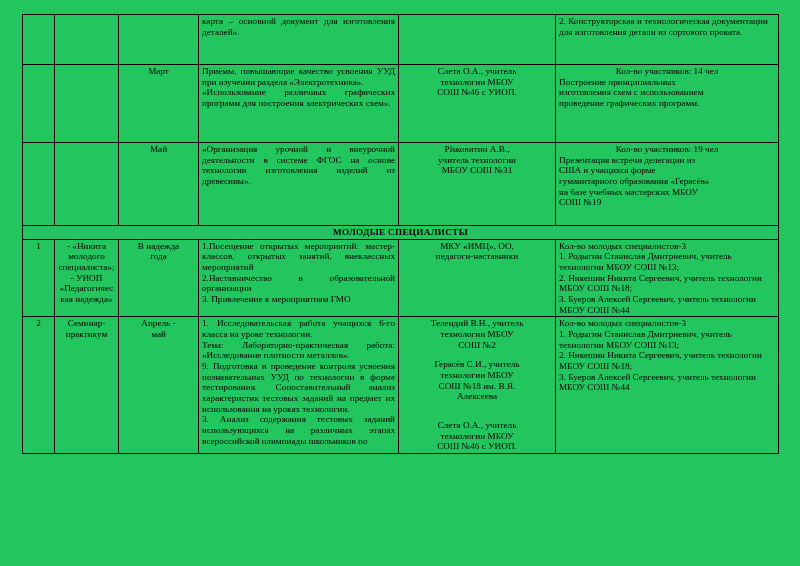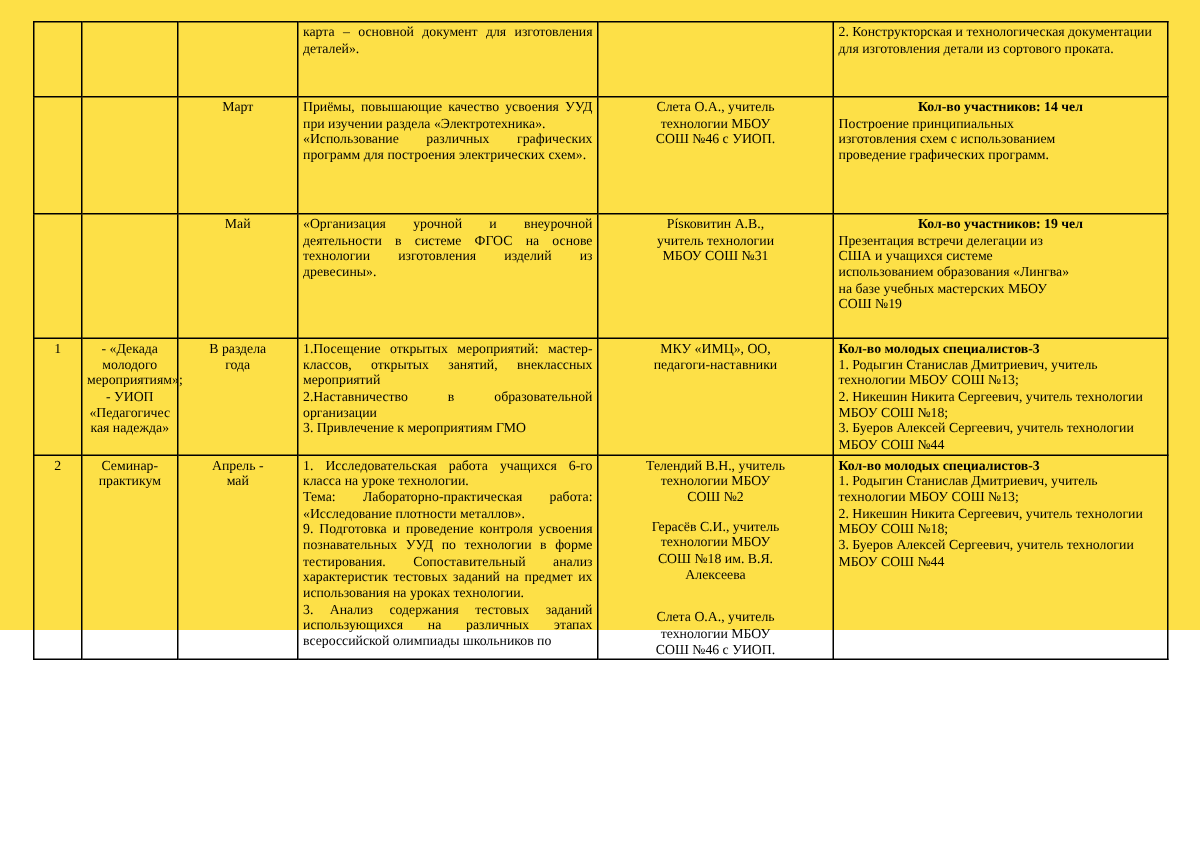--- a/index.html
+++ b/index.html
@@ -12,22 +12,22 @@
     width: 800px;
     height: 566px;
     font-family: "Liberation Serif", "DejaVu Serif", serif;
     color: #000000;
     overflow: hidden;
   }
 
   .page {
     position: relative;
     width: 800px;
-    height: 420px;
-    background: #fde047;
+    height: 566px;
+    background: #22c55e;
     box-sizing: border-box;
   }
 
   .doc-table {
     position: absolute;
     left: 22px;
     top: 14px;
     width: 756px;
     border-collapse: collapse;
     table-layout: fixed;
@@ -46,21 +46,21 @@
   col.c1 { width: 32px; }
   col.c2 { width: 64px; }
   col.c3 { width: 80px; }
   col.c4 { width: 200px; }
   col.c5 { width: 157px; }
   col.c6 { width: 223px; }
 
   .ctr      { text-align: center; margin-left: 44px; }
   .just     { text-align: justify; text-align-last: left; }
   .left     { text-align: left; }
-  .bold     { font-weight: bold; }
+  .bold     { font-weight: normal; }
 
   .section-head {
     text-align: center;
     font-weight: bold;
     letter-spacing: 0.3px;
     padding-top: 1px;
     padding-bottom: 1px;
   }
 
   .p { margin: 0; padding: 0; }
@@ -122,40 +122,43 @@
           <p class="p">«Организация урочной и внеурочной деятельности в системе ФГОС на основе технологии изготовления изделий из древесины».</p>
         </td>
         <td class="ctr">
           <p class="p">Písковитин А.В.,</p>
           <p class="p">учитель технологии</p>
           <p class="p">МБОУ СОШ №31</p>
         </td>
         <td class="left">
           <p class="p ctr bold">Кол-во участников: 19 чел</p>
           <p class="p">Презентация встречи делегации из</p>
-          <p class="p">США и учащихся системе</p>
-          <p class="p">использованием образования «Лингва»</p>
+          <p class="p">США и учащихся форме</p>
+          <p class="p">гуманитарного образования «Герасёв»</p>
           <p class="p">на базе учебных мастерских МБОУ</p>
           <p class="p">СОШ №19</p>
         </td>
       </tr>
 
+      <tr>
+        <td class="section-head" colspan="6">МОЛОДЫЕ СПЕЦИАЛИСТЫ</td>
+      </tr>
 
       <tr>
         <td class="ctr">1</td>
         <td class="ctr">
-          <p class="p">- «Декада</p>
+          <p class="p">- «Никита</p>
           <p class="p">молодого</p>
-          <p class="p">мероприятиям»;</p>
+          <p class="p">специалиста»;</p>
           <p class="p">- УИОП</p>
           <p class="p">«Педагогичес</p>
           <p class="p">кая надежда»</p>
         </td>
         <td class="ctr">
-          <p class="p">В раздела</p>
+          <p class="p">В надежда</p>
           <p class="p">года</p>
         </td>
         <td class="just">
           <p class="p">1.Посещение открытых мероприятий: мастер-классов, открытых занятий, внеклассных мероприятий</p>
           <p class="p">2.Наставничество в образовательной организации</p>
           <p class="p">3. Привлечение к мероприятиям ГМО</p>
         </td>
         <td class="ctr">
           <p class="p">МКУ «ИМЦ», ОО,</p>
           <p class="p">педагоги-наставники</p>

